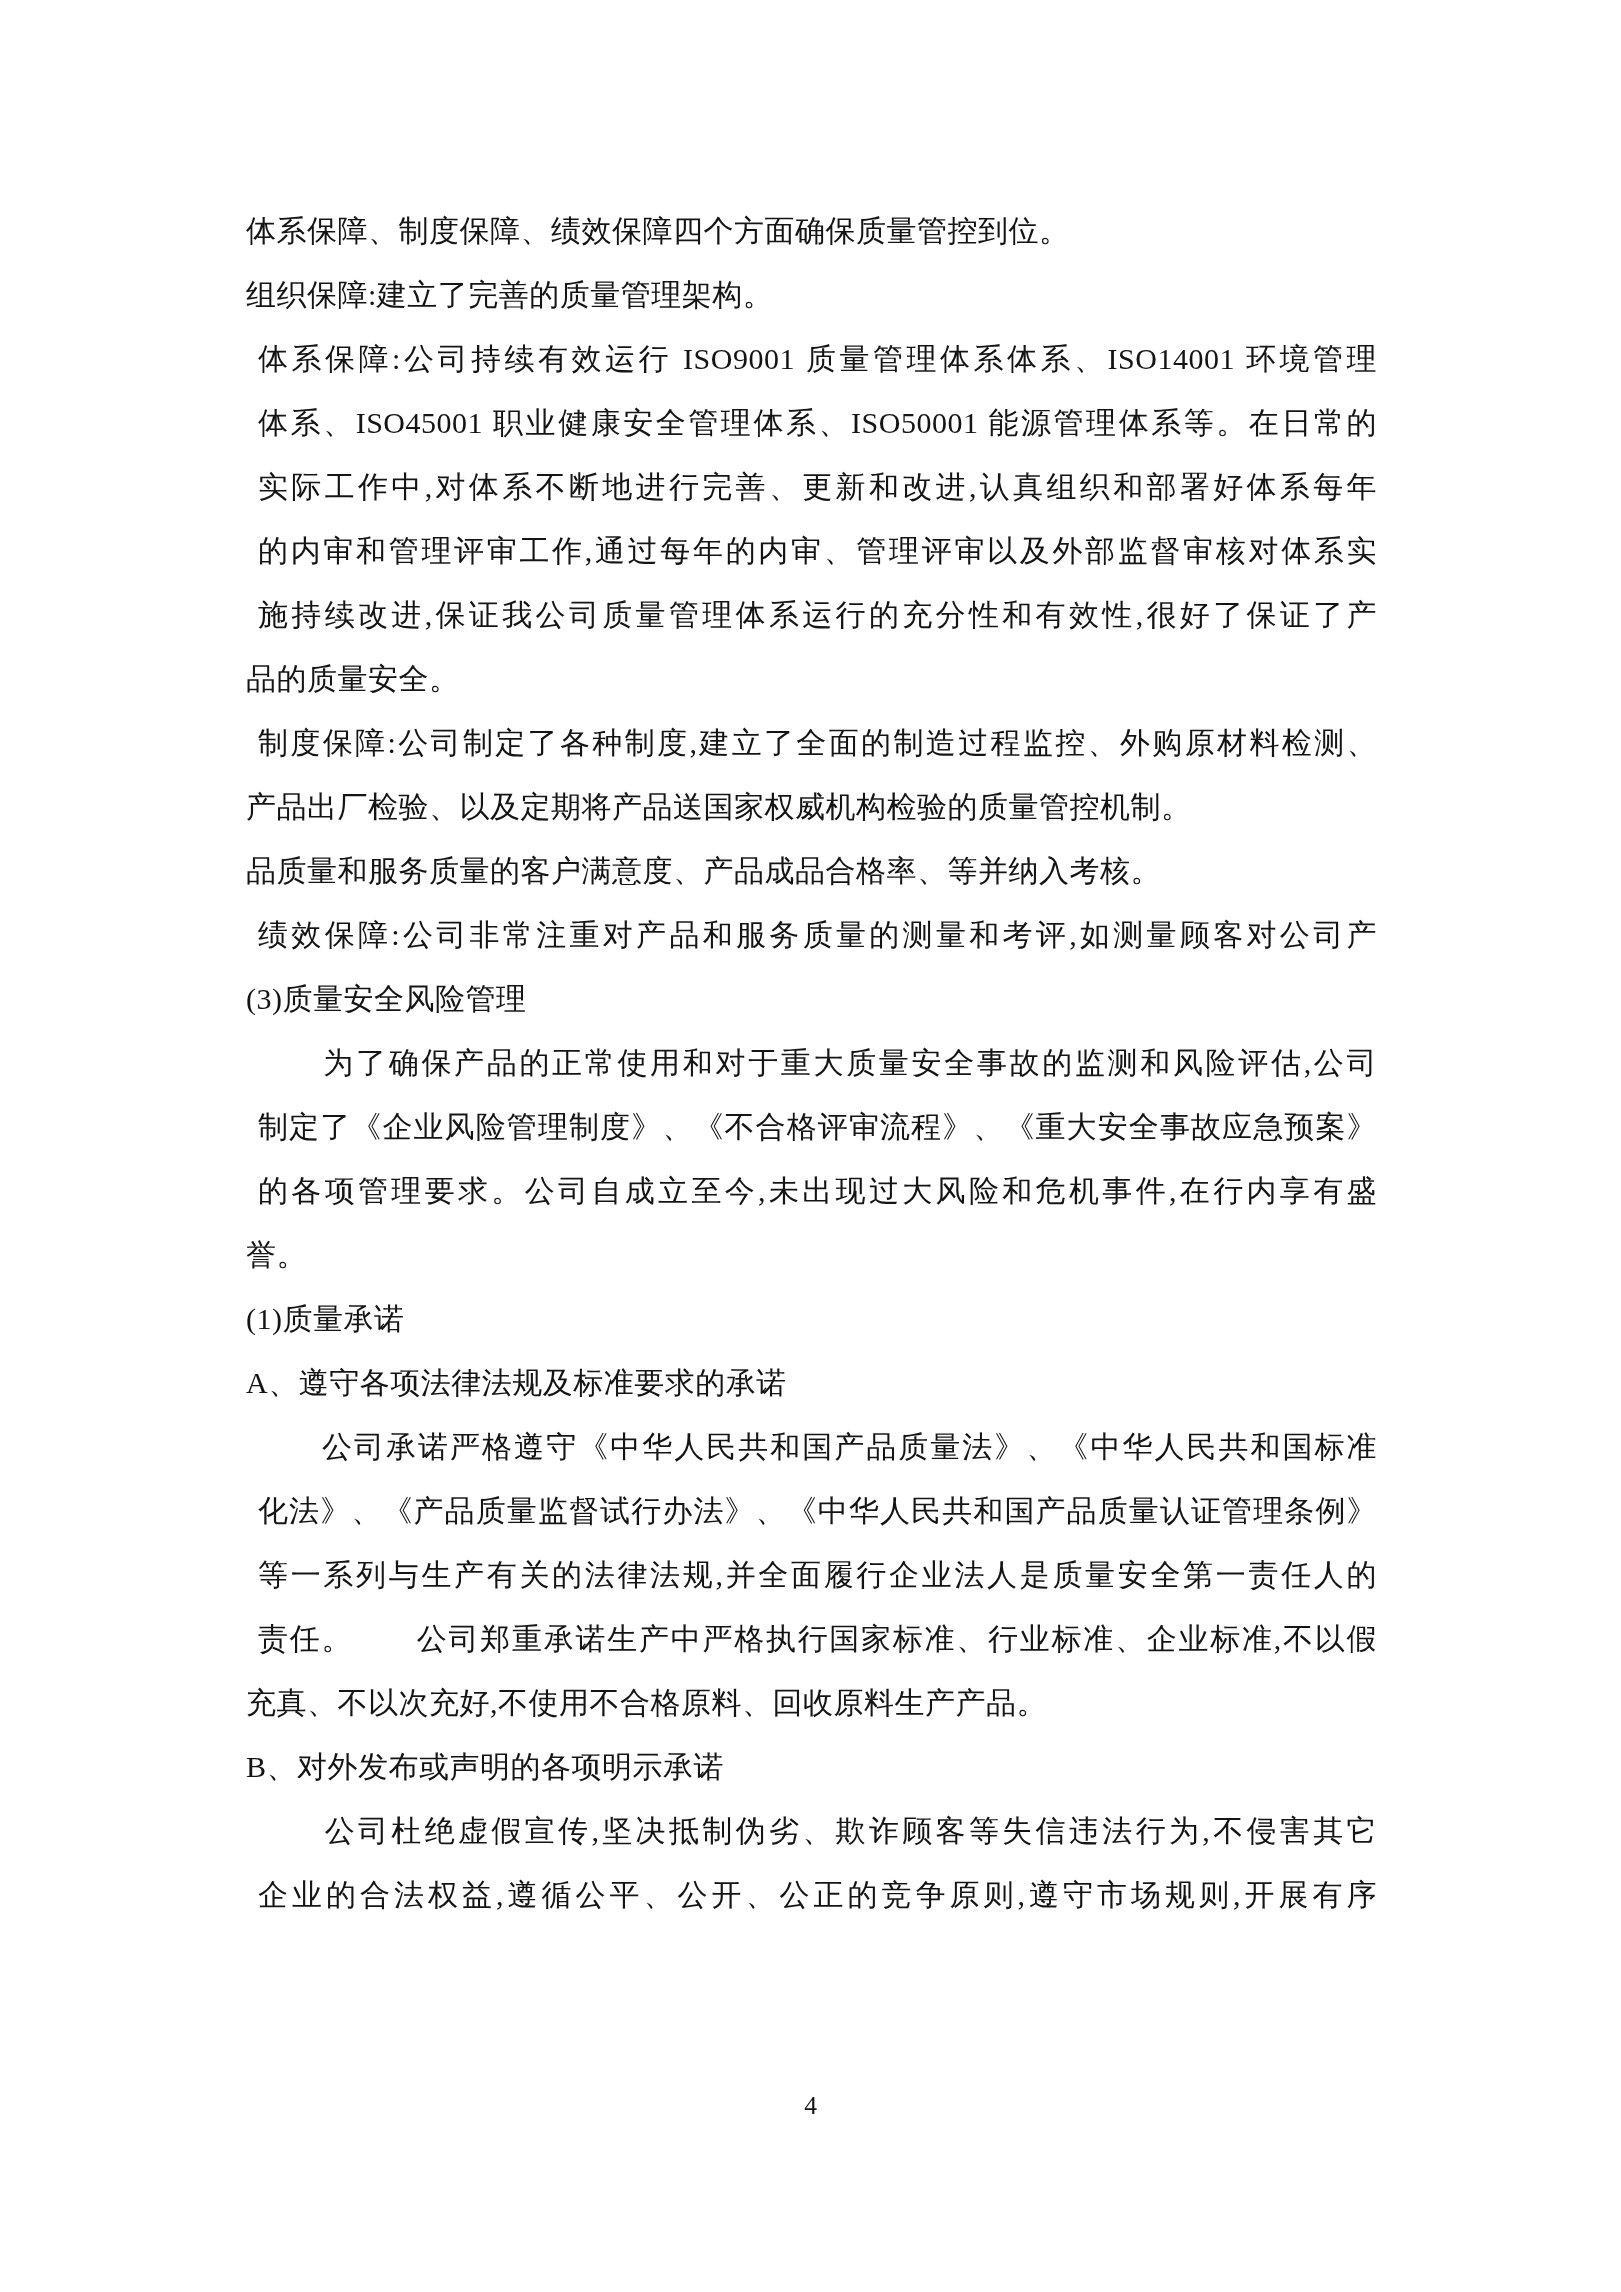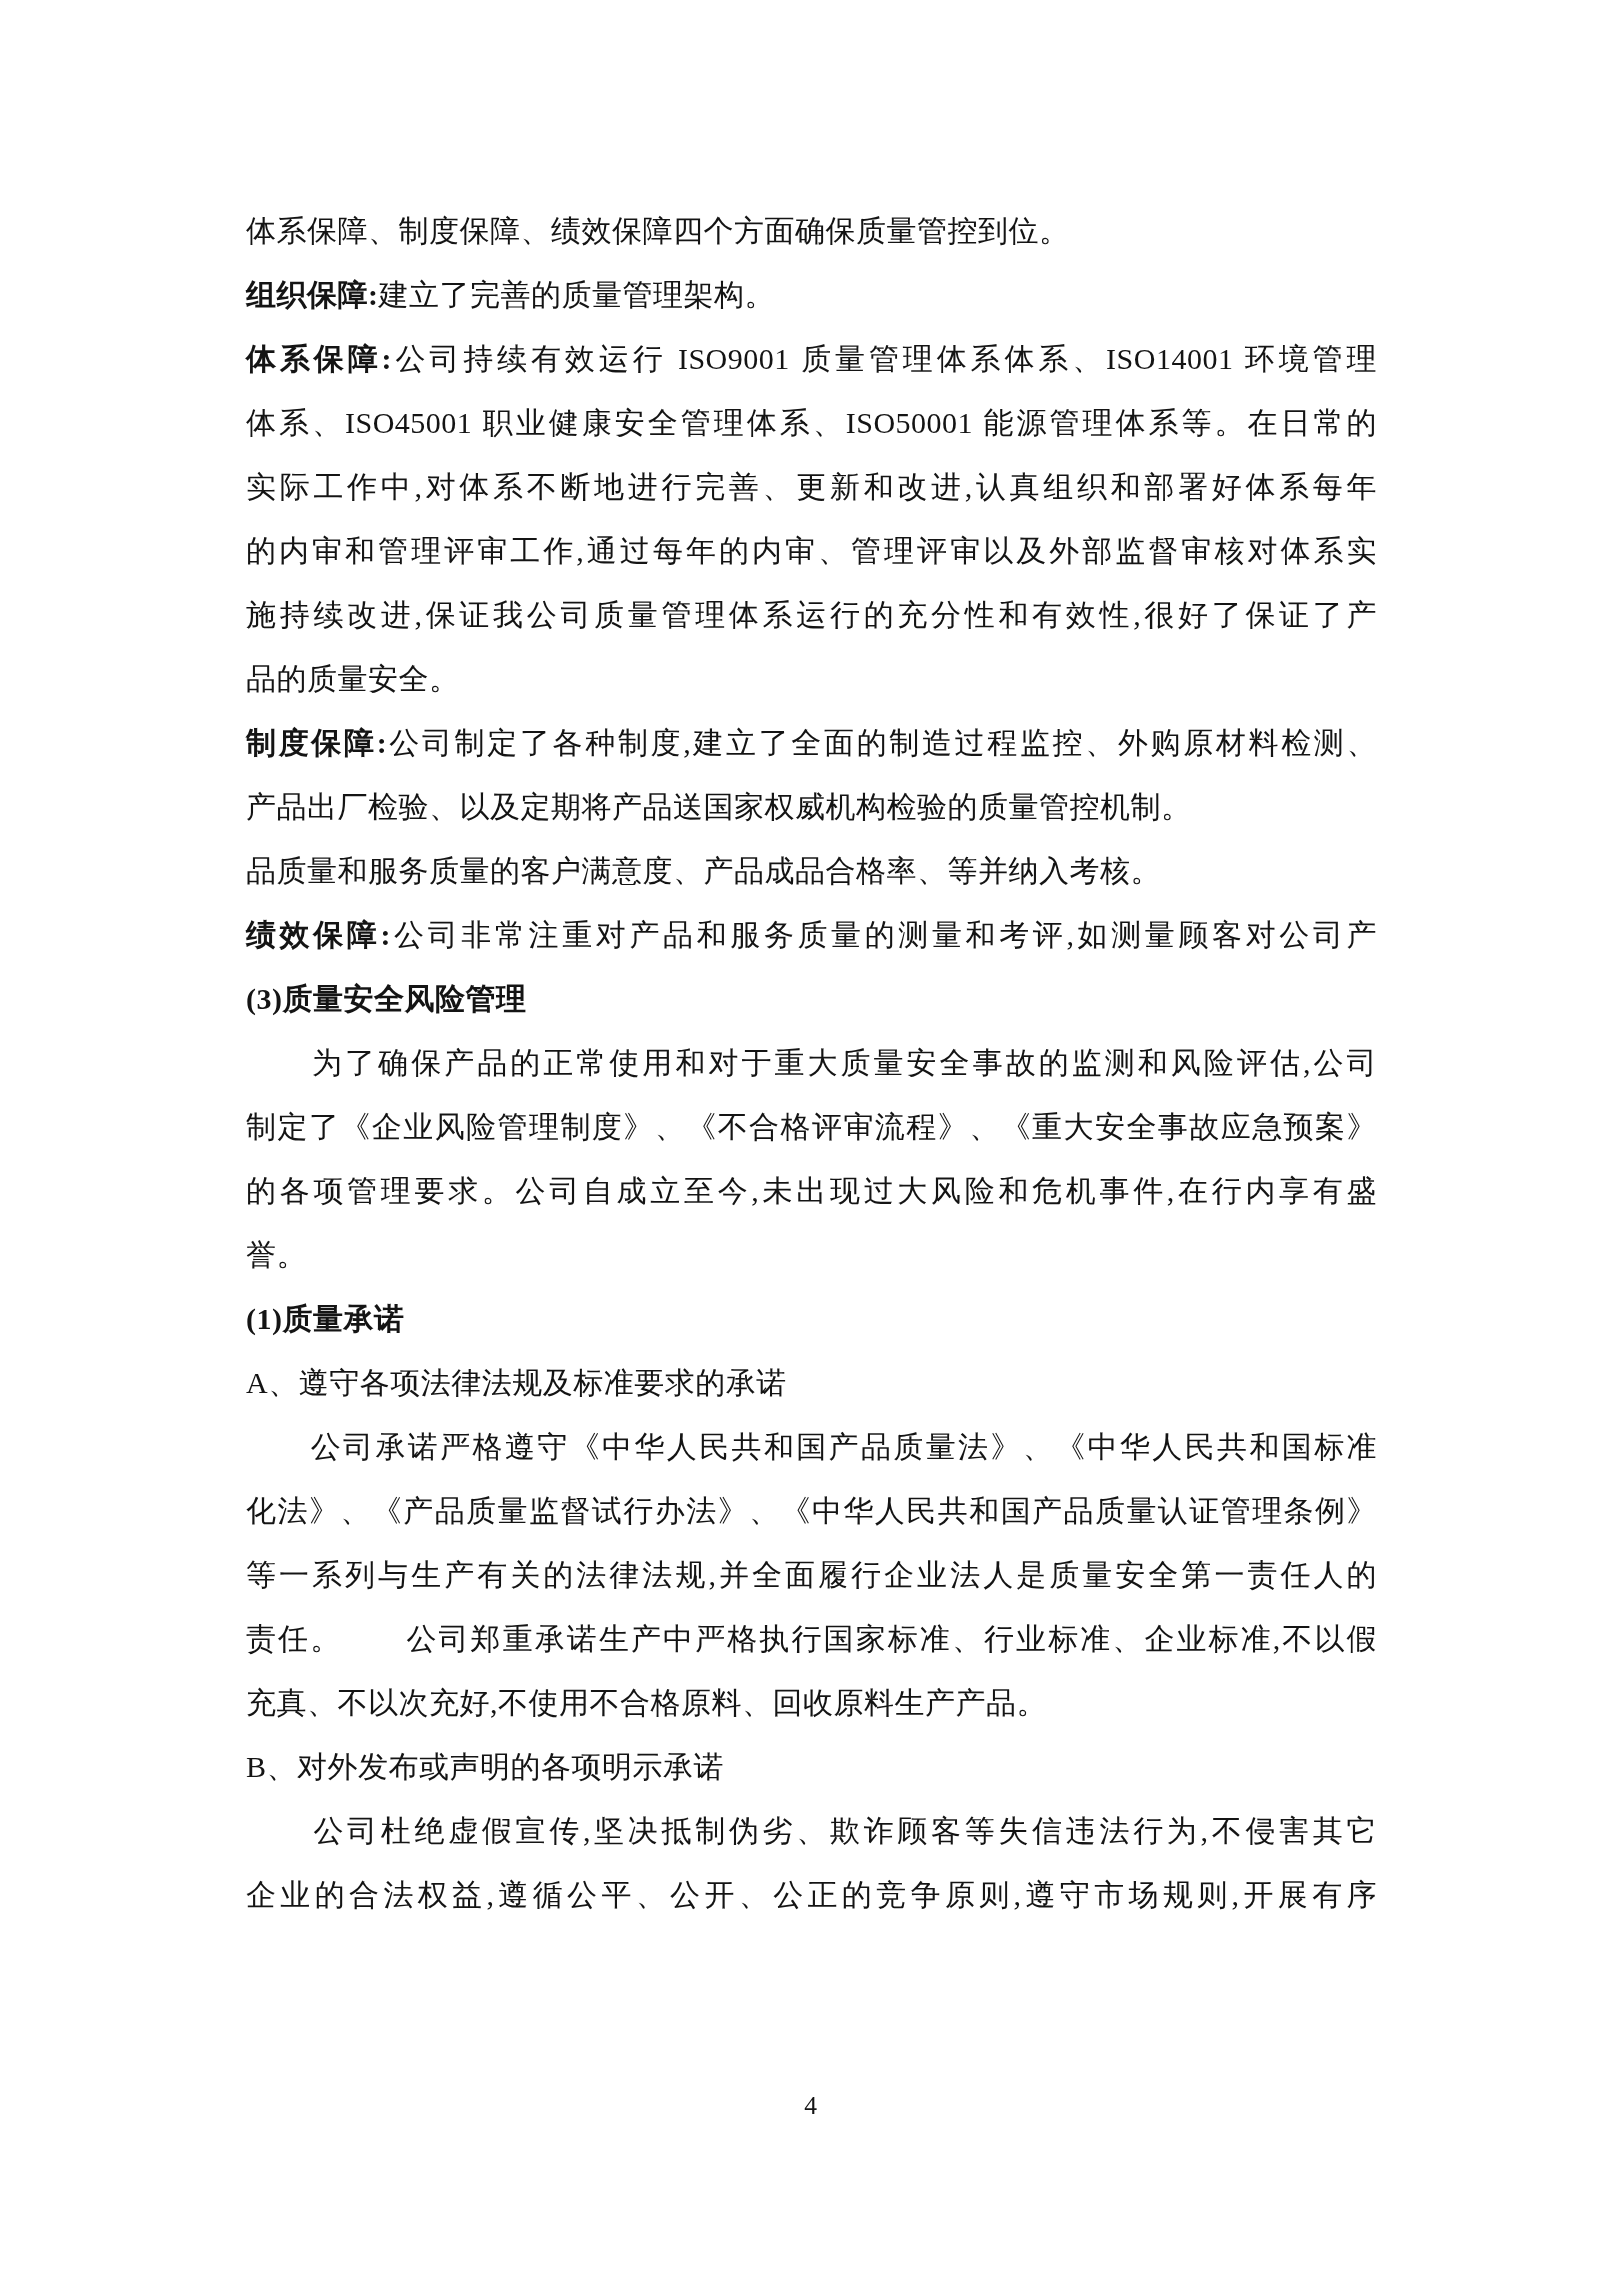--- a/index.html
+++ b/index.html
@@ -23,22 +23,23 @@
   .line {
     height: 64px;
     line-height: 64px;
     font-size: 30px;
     letter-spacing: 0.5px;
     text-align: left;
   }
   .line.full {
     text-align: justify;
     text-align-last: justify;
+    margin-left: 12px;
   }
-  .seg.bold { font-weight: bold; }
+  .seg.bold { font-weight: normal; }
   .page-number {
     position: absolute;
     left: 0; top: 2091px;
     width: 100%;
     text-align: center;
     font-size: 25.5px;
     color: #141414;
   }
 </style>
 </head>

